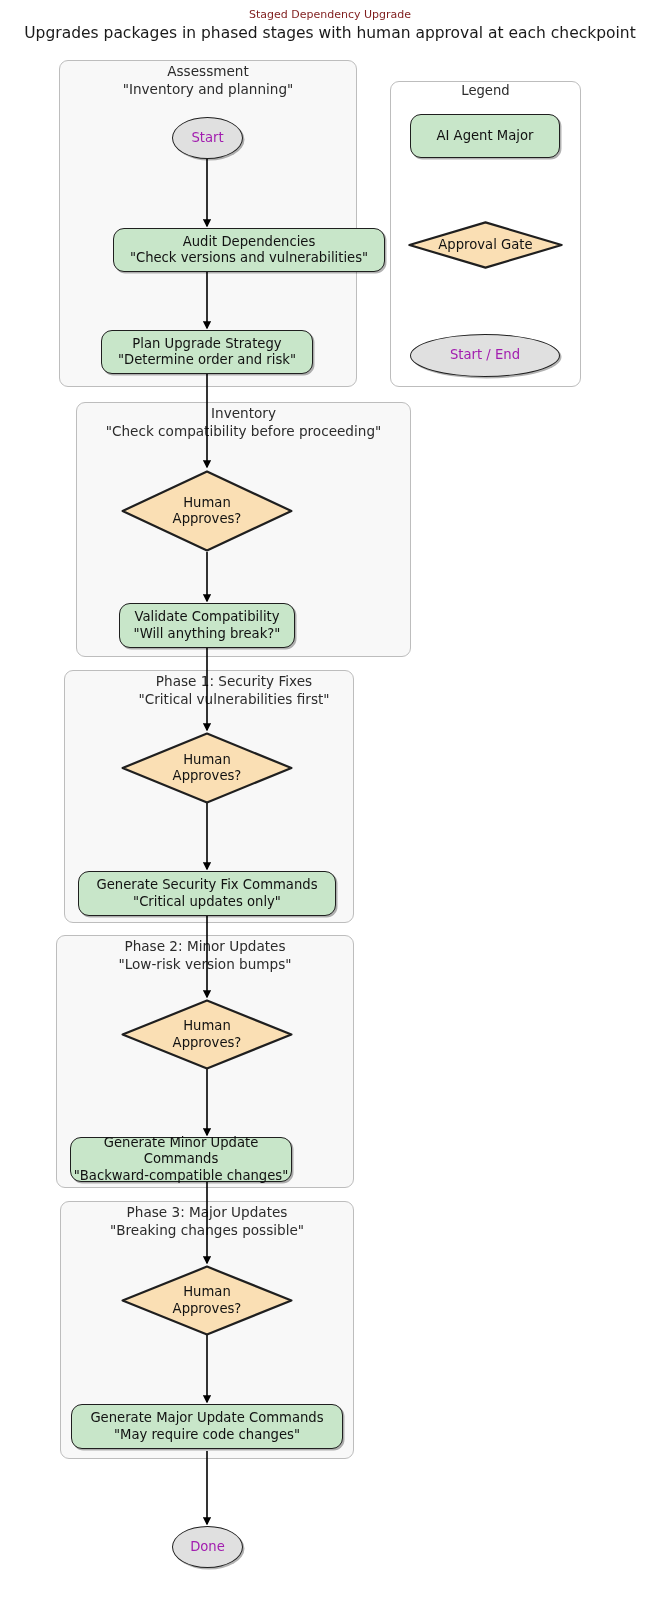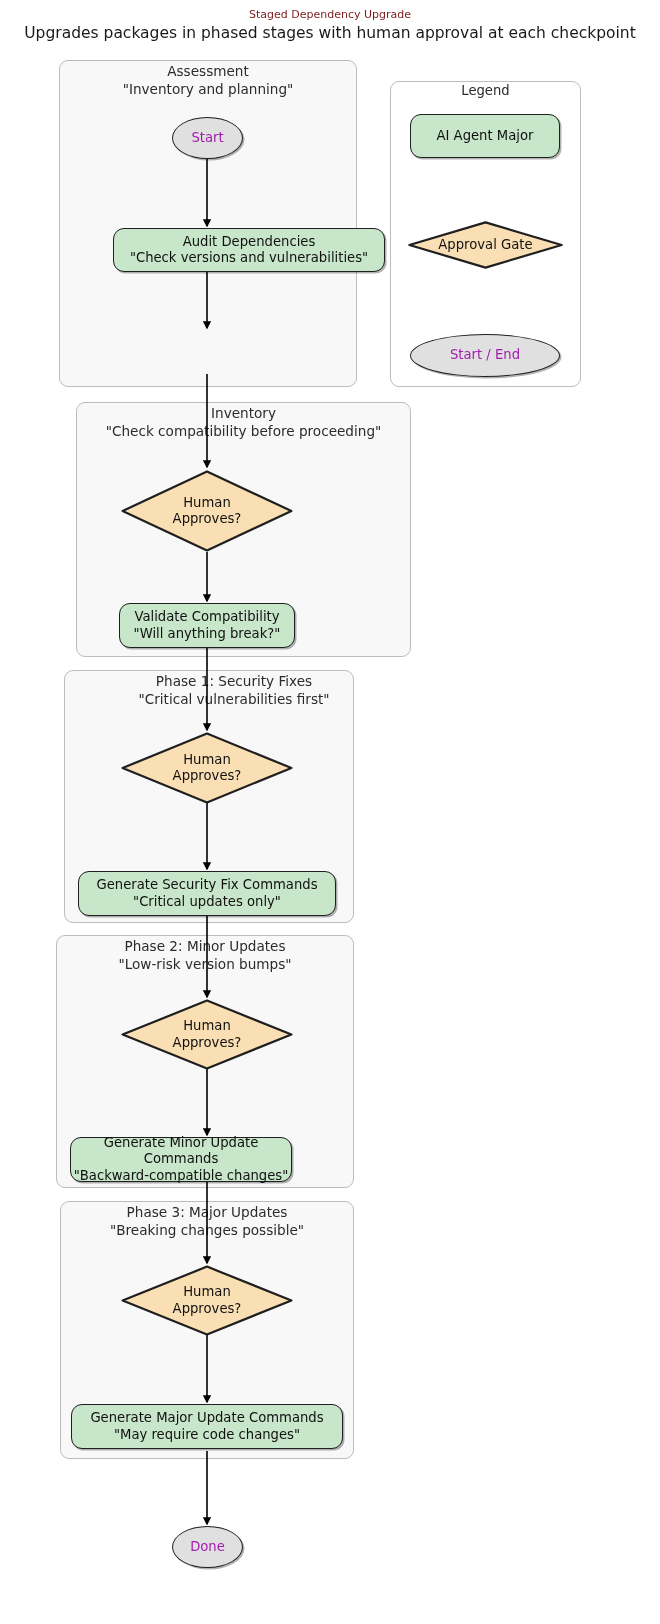--- a/index.html
+++ b/index.html
@@ -207,20 +207,24 @@
 
   <div class="node node-terminal" style="left:172px; top:117px; width:71px; height:42px;">
     <span class="ln1">Start</span>
   </div>
 
   <div class="node node-step" style="left:71px; top:228px; width:272px; height:44px;margin-left:42px;">
     <span class="ln1">Audit Dependencies</span>
     <span class="ln2">"Check versions and vulnerabilities"</span>
   </div>
 
+  <div class="node node-step" style="left:101px; top:330px; width:212px; height:44px;">
+    <span class="ln1">Plan Upgrade Strategy</span>
+    <span class="ln2">"Determine order and risk"</span>
+  </div>
 
   <div class="node node-gate" style="left:121px; top:470px; width:172px; height:82px;">
     <svg class="diamond-svg" viewBox="0 0 172 82" preserveAspectRatio="none">
       <polygon points="86,1.6 170.4,41 86,80.4 1.6,41" fill="#fadfb4" stroke="#1f1f1f" stroke-width="2.2" stroke-linejoin="round"></polygon>
     </svg>
     <span class="gate-text">
       <span class="ln1">Human</span>
       <span class="ln2">Approves?</span>
     </span>
   </div>

